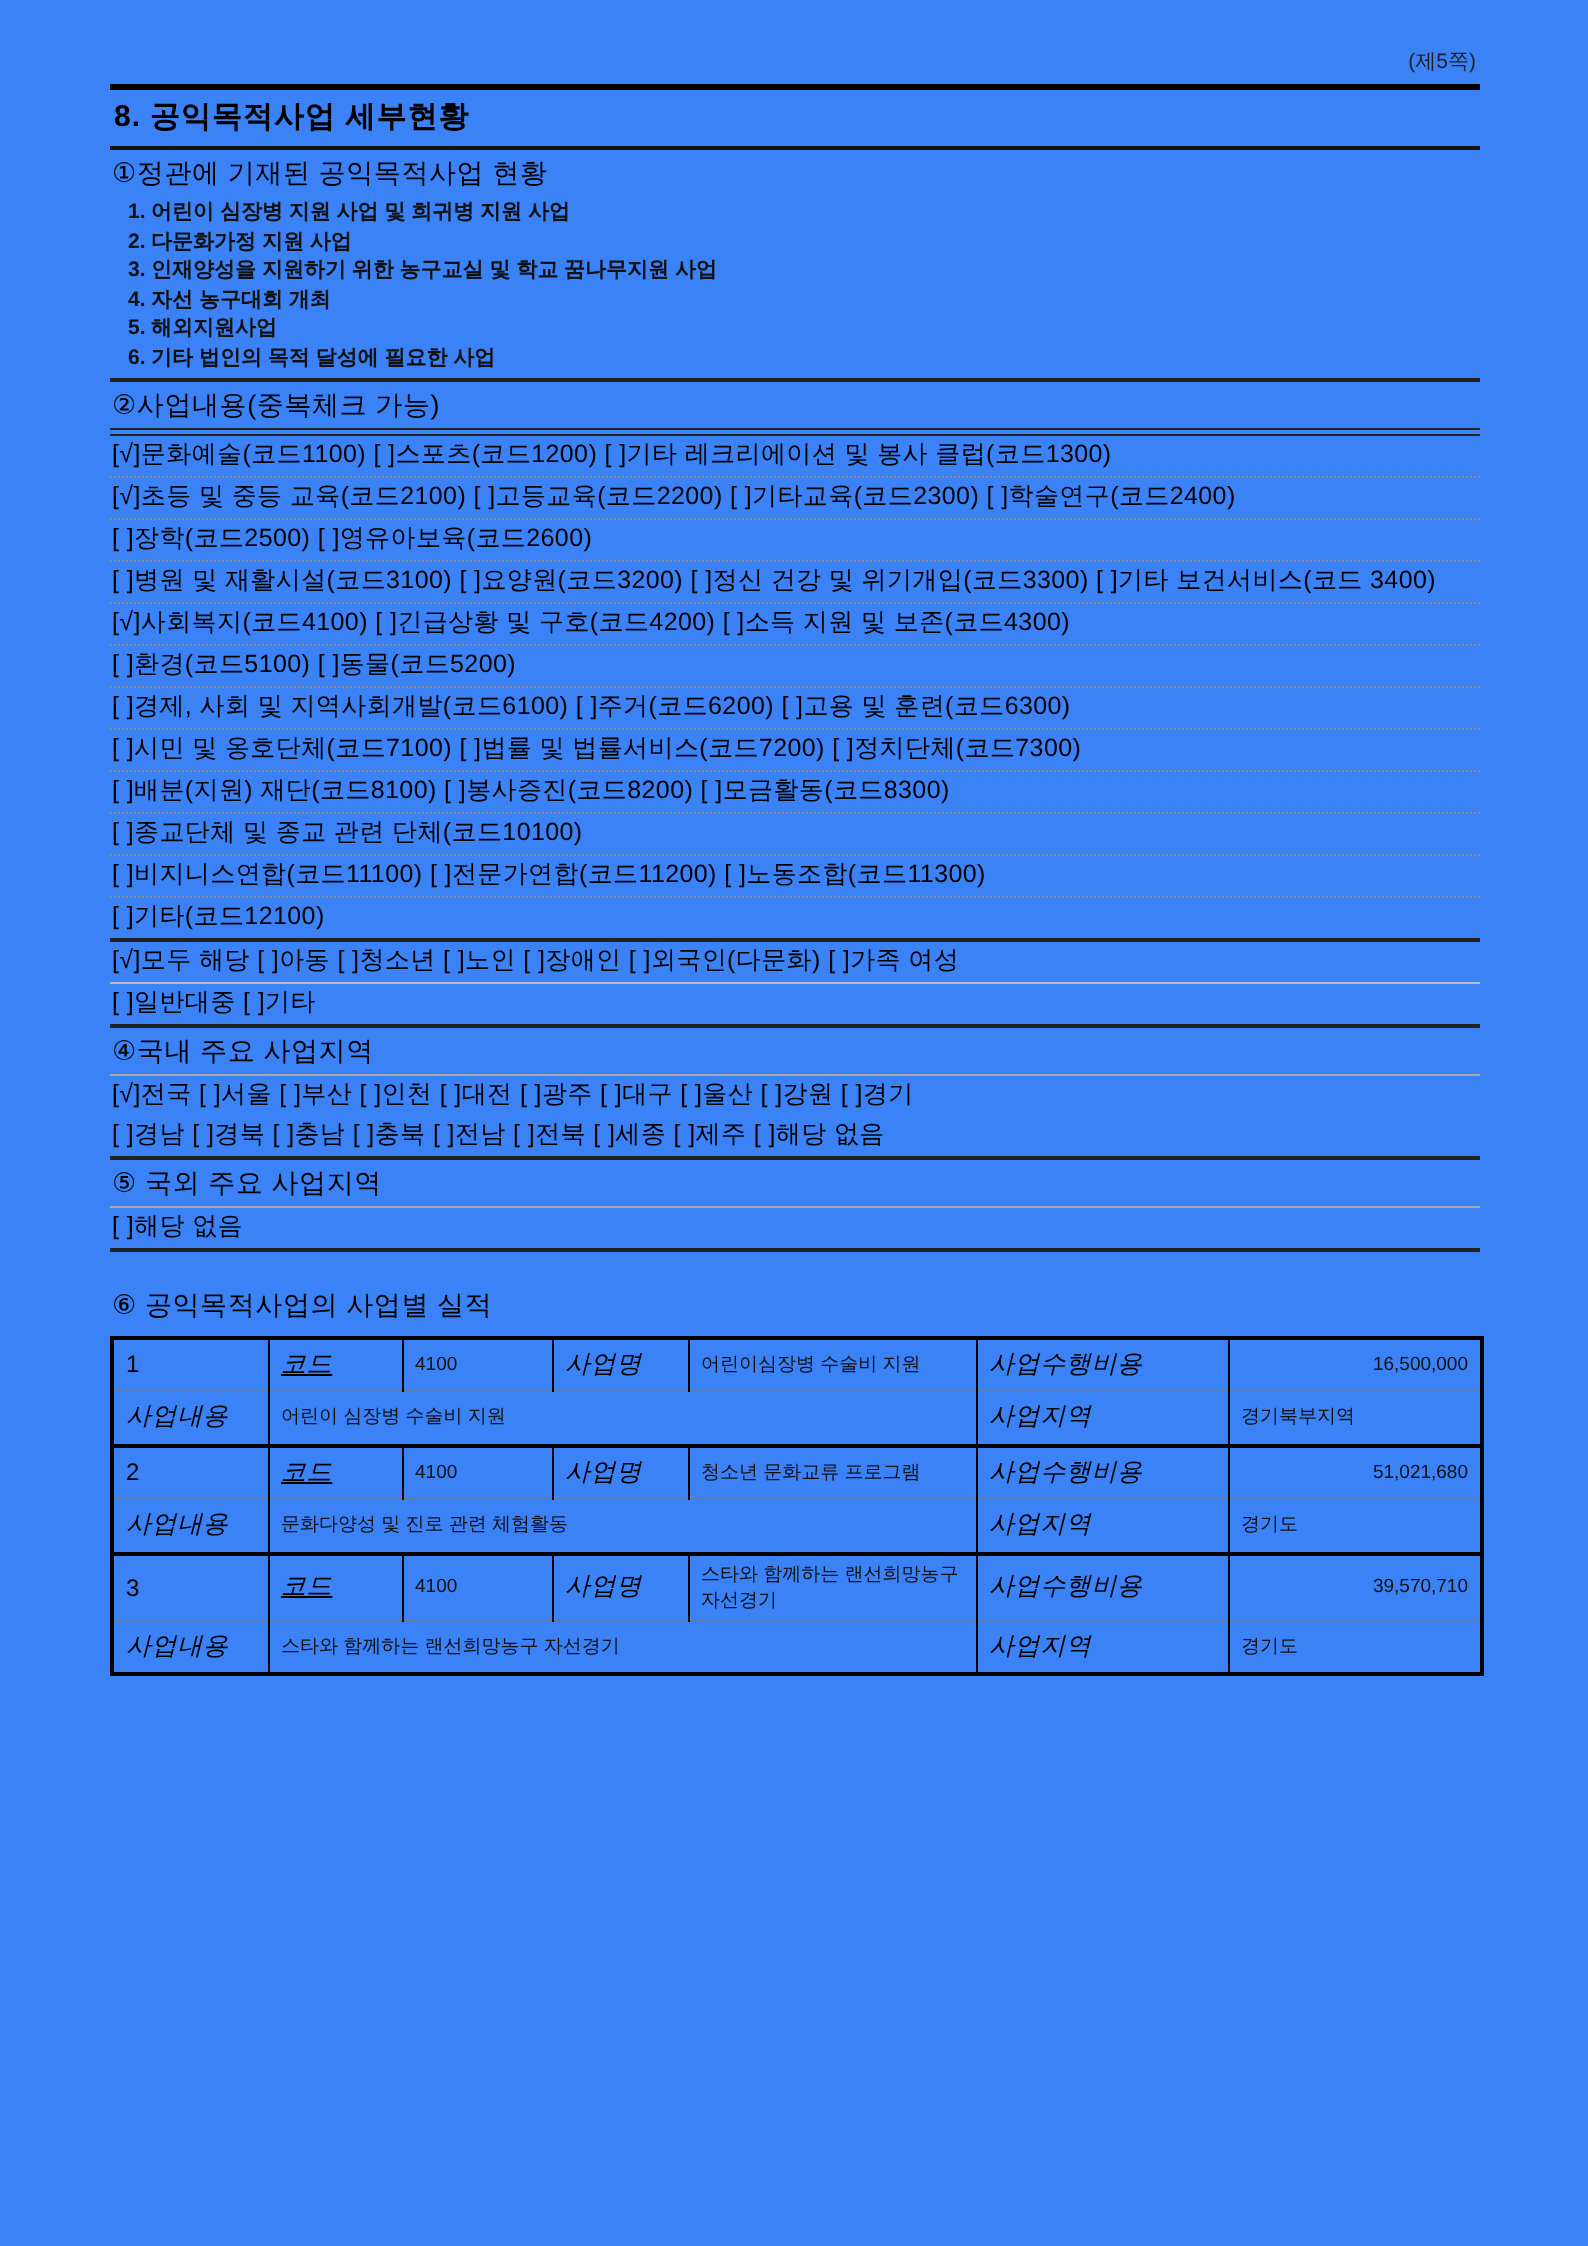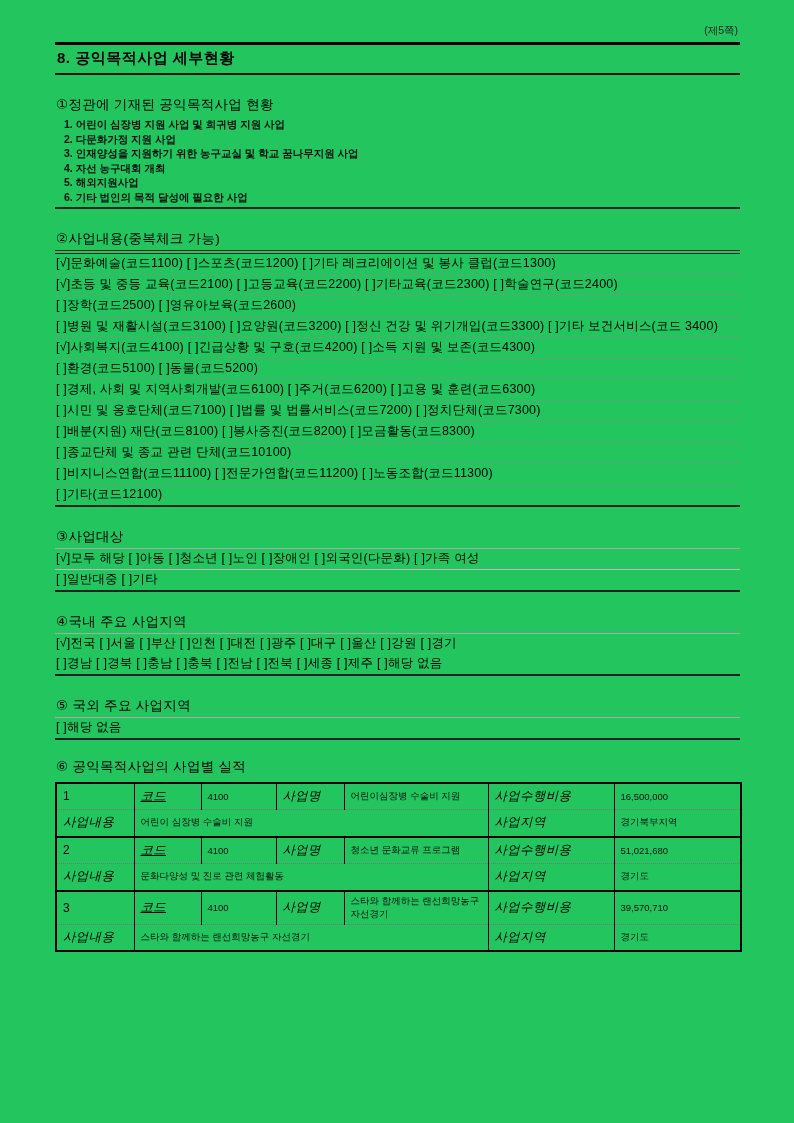--- a/index.html
+++ b/index.html
@@ -1,27 +1,27 @@
 <!DOCTYPE html>
 <html><head>
 <meta charset="utf-8">
 <style>
   * { margin:0; padding:0; box-sizing:border-box; }
   html,body { background:#e8e8e8; }
   .page {
-    width:794px; height:1123px; background:#22c55e; margin:0 auto;
+    width:794px; height:1123px; background:#3b82f6; margin:0 auto;
     font-family:"Liberation Sans","DejaVu Sans",sans-serif; color:#000;
     padding:24px 54px 0 55px; position:relative;
   }
   .corner { text-align:right; font-size:10.5px; color:#222; margin-bottom:4px; padding-right:2px; }
   .titlebar { border-top:3px solid #000; border-bottom:2px solid #111; padding:4px 2px 5px; }
   .titlebar h1 { font-size:15px; font-weight:bold; letter-spacing:0.5px; }
 
   .sec { width:100%; }
-  .sec-header { font-size:13.5px; padding:21px 1px 2px; letter-spacing:0.3px; }
+  .sec-header { font-size:13.5px; padding:3px 1px 2px; letter-spacing:0.3px; }
   .thin-under { border-bottom:1px solid #aaa; }
   .double-under { border-bottom:4px double #222; }
   .sec-end { border-bottom:2px solid #222; }
 
   .s1-items { padding:1px 0 2px;font-weight:bold; }
   .s1-items .litem { font-size:10.5px; line-height:14.6px; padding-left:9px; color:#111; }
 
   .cbrow { font-size:12.5px; line-height:15.5px; padding:2px 1px 2.5px; letter-spacing:0.2px; }
   .s2 .cbrow { border-bottom:1px dotted #8a8a8a; }
   .s2 .cbrow:last-child { border-bottom:none; }
@@ -32,21 +32,21 @@
 
   table.projects { width:685px; border-collapse:collapse; table-layout:fixed; border:2px solid #000; }
   table.projects td { border-left:1px solid #000; border-top:1px solid #000; padding:3px 6px; vertical-align:middle; overflow:hidden; }
   table.projects td:first-child { border-left:none; }
   tr.main-row td { height:27px; }
   tr.content-row td { height:27px; border-top:1px dotted #777; }
   tr.block-start td { border-top:2px solid #000; }
   .lbl { font-size:12.5px; letter-spacing:0.3px;font-style:italic; }
   .val { font-size:9.5px; color:#111; }
   .num { font-size:12px; }
-  .amount { }
+  .amount { text-align:right; }
   .u { text-decoration:underline; }
 </style>
 </head>
 <body>
 
 <div class="page">
   <div class="corner">(제5쪽)</div>
 
   <div class="titlebar">
     <h1>8. 공익목적사업 세부현황</h1>
@@ -76,21 +76,20 @@
         <div class="cbrow"><span class="cbitem">[ ]경제, 사회 및 지역사회개발(코드6100)</span> <span class="cbitem">[ ]주거(코드6200)</span> <span class="cbitem">[ ]고용 및 훈련(코드6300)</span></div>
         <div class="cbrow"><span class="cbitem">[ ]시민 및 옹호단체(코드7100)</span> <span class="cbitem">[ ]법률 및 법률서비스(코드7200)</span> <span class="cbitem">[ ]정치단체(코드7300)</span></div>
         <div class="cbrow"><span class="cbitem">[ ]배분(지원) 재단(코드8100)</span> <span class="cbitem">[ ]봉사증진(코드8200)</span> <span class="cbitem">[ ]모금활동(코드8300)</span></div>
         <div class="cbrow"><span class="cbitem">[ ]종교단체 및 종교 관련 단체(코드10100)</span></div>
         <div class="cbrow"><span class="cbitem">[ ]비지니스연합(코드11100)</span> <span class="cbitem">[ ]전문가연합(코드11200)</span> <span class="cbitem">[ ]노동조합(코드11300)</span></div>
         <div class="cbrow"><span class="cbitem">[ ]기타(코드12100)</span></div>
       </div>
   </div>
 
   <div class="sec s3 sec-end">
-    <div class="sec-header thin-under">③사업대상</div>
     <div>
         <div class="cbrow"><span class="cbitem">[√]모두 해당</span> <span class="cbitem">[ ]아동</span> <span class="cbitem">[ ]청소년</span> <span class="cbitem">[ ]노인</span> <span class="cbitem">[ ]장애인</span> <span class="cbitem">[ ]외국인(다문화)</span> <span class="cbitem">[ ]가족 여성</span></div>
         <div class="cbrow"><span class="cbitem">[ ]일반대중</span> <span class="cbitem">[ ]기타</span></div>
       </div>
   </div>
 
   <div class="sec s4 sec-end">
     <div class="sec-header thin-under">④국내 주요 사업지역</div>
     <div>
         <div class="cbrow"><span class="cbitem">[√]전국</span> <span class="cbitem">[ ]서울</span> <span class="cbitem">[ ]부산</span> <span class="cbitem">[ ]인천</span> <span class="cbitem">[ ]대전</span> <span class="cbitem">[ ]광주</span> <span class="cbitem">[ ]대구</span> <span class="cbitem">[ ]울산</span> <span class="cbitem">[ ]강원</span> <span class="cbitem">[ ]경기</span></div>

